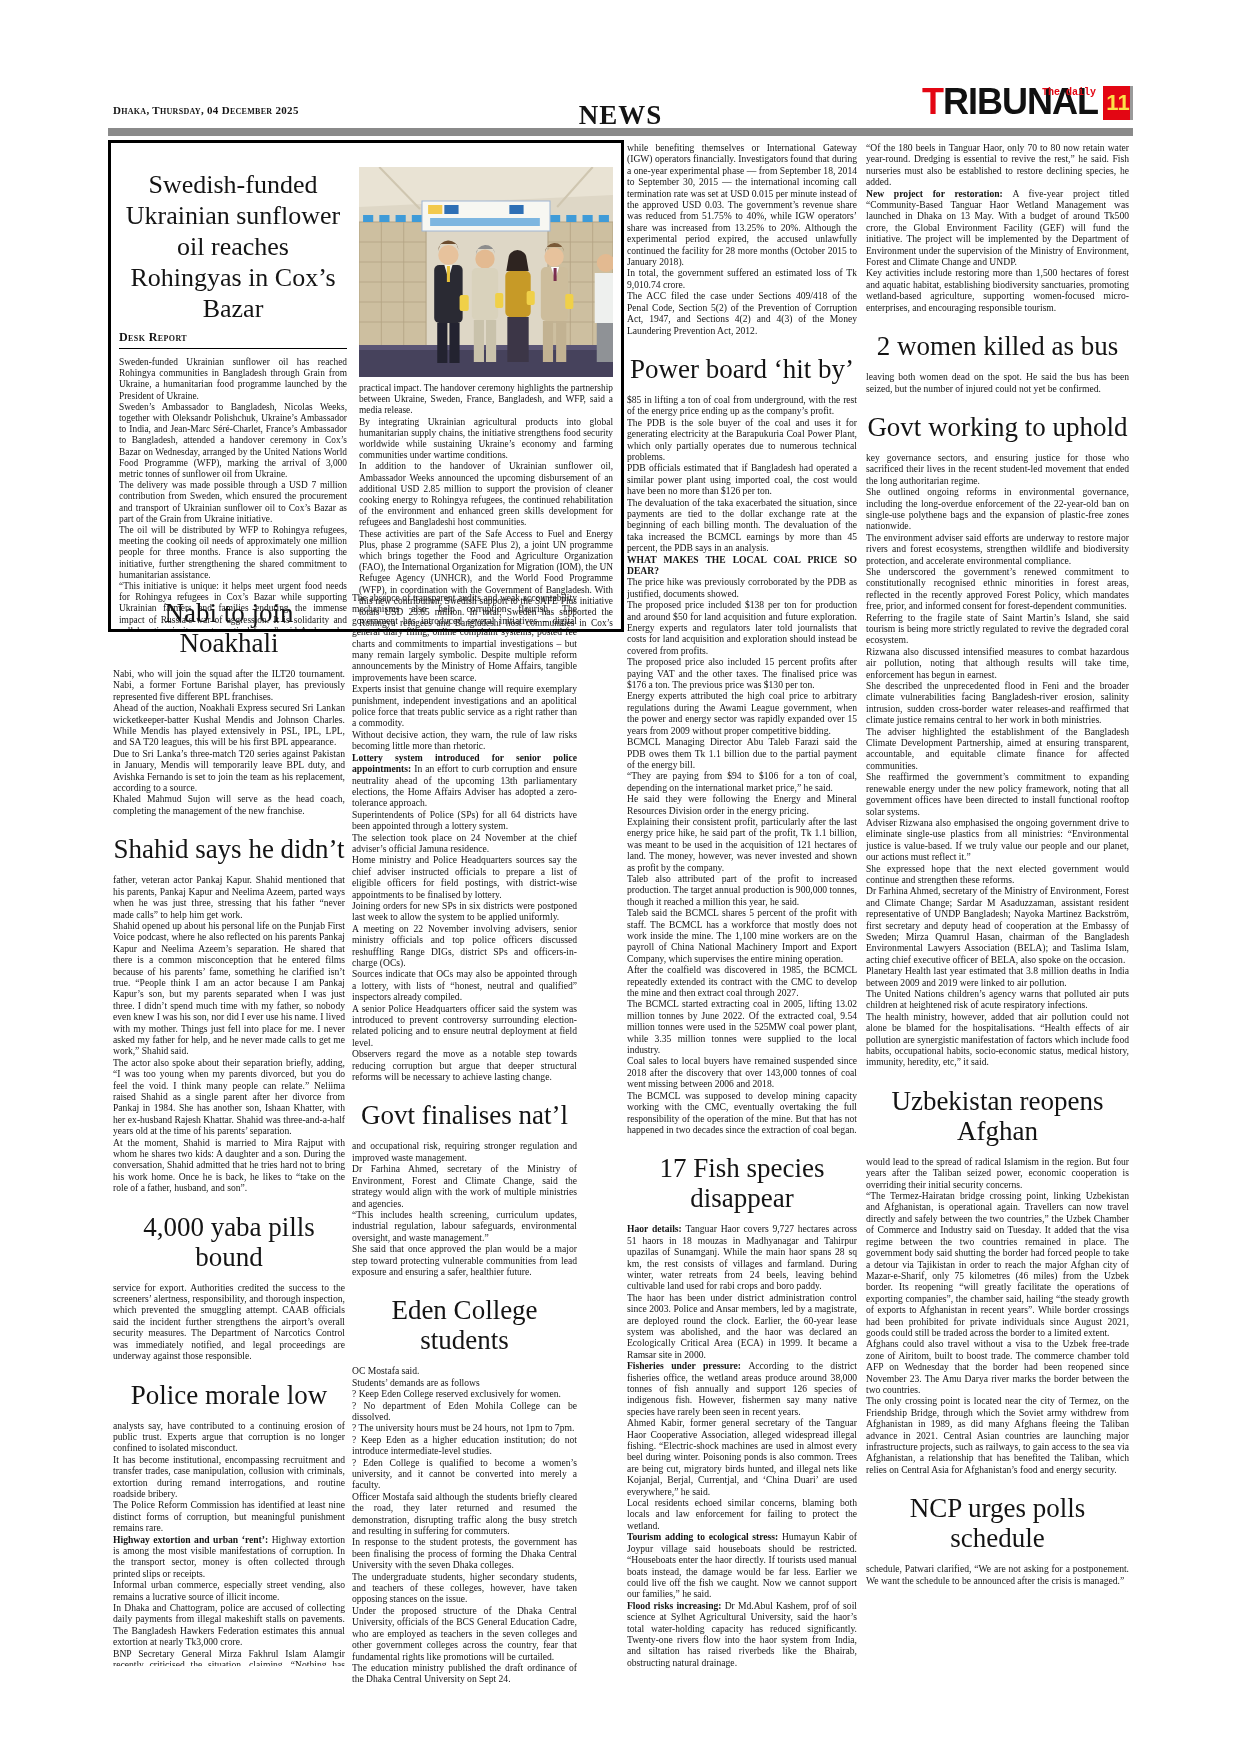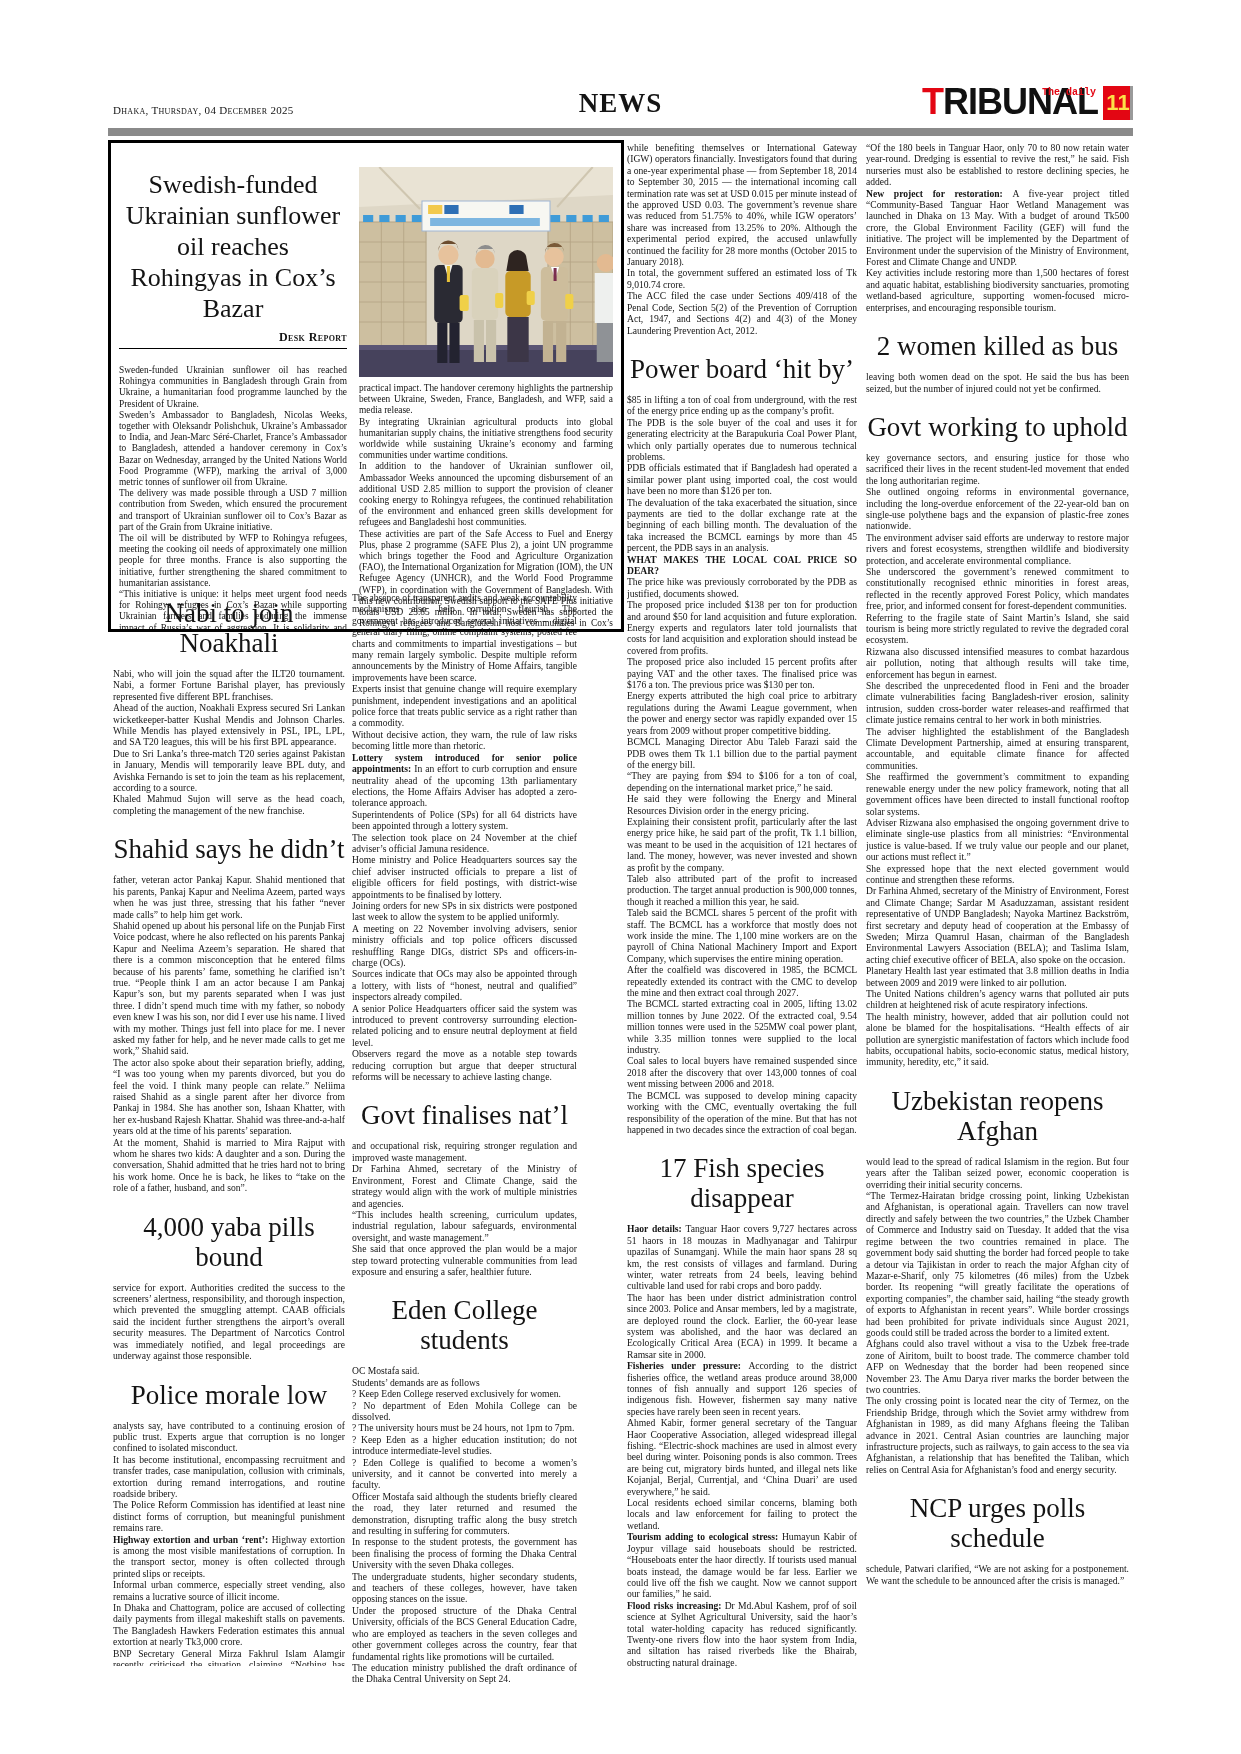--- a/index.html
+++ b/index.html
@@ -4,24 +4,24 @@
 <style>
   html,body { margin:0; padding:0; background:#e9e9e9; }
   .page {
     position:relative; width:1241px; height:1754px; margin:0 auto;
     background:#ffffff; overflow:hidden;
     font-family:"Liberation Serif", serif; color:#141414;
   }
   
   .hdr-dateline {
     position:absolute; left:113px; top:104px;
-    font-size:11px; font-weight:normal; font-variant:small-caps; letter-spacing:.3px;
+    font-size:11px; font-weight:bold; font-variant:small-caps; letter-spacing:.3px;
   }
   .hdr-news {
-    position:absolute; left:0; right:0; top:88px; text-align:center;
+    position:absolute; left:0; right:0; top:100px; text-align:center;
     font-size:27px; font-weight:bold; letter-spacing:1px;
   }
   .masthead { position:absolute; right:108px; top:84px; display:flex; align-items:flex-end; }
   .mast-wordmark { position:relative; font-family:"Liberation Sans", sans-serif; font-weight:900; font-size:36px; line-height:36px; letter-spacing:-1px; color:#111; }
   .mast-t { color:#e30613; }
   .mast-daily { position:absolute; right:2px; top:-9px; font-size:10px; font-weight:bold; letter-spacing:0; color:#e30613; font-family:Liberation Mono, monospace; }
   .mast-pageno {
     margin-left:5px; width:30px; height:34px; background:#e30613; color:#fde047;
     font-family:"Liberation Sans", sans-serif; font-weight:bold; font-size:22px;
     display:flex; align-items:center; justify-content:center;
@@ -44,21 +44,21 @@
     position:absolute; left:108px; top:140px; width:494px; height:438px;
     border:3px solid #000; padding:24px 8px; display:flex; gap:12px; overflow:hidden; background:#fff;
   }
   .lead-left { width:228px; flex:0 0 228px; }
   .lead-right { flex:1 1 auto; display:flex; flex-direction:column; }
   h1.lead-headline {
     margin:2px 0 6px 0; font-size:26px; line-height:31px; font-weight:400; text-align:center;
   }
   .byline {
     font-size:12px; font-weight:bold; font-variant:small-caps; letter-spacing:.4px;
-    border-bottom:1.5px solid #000; padding-bottom:3px; margin-bottom:16px;text-align:right;
+    border-bottom:1.5px solid #000; padding-bottom:3px; margin-bottom:8px;
   }
   .lead-box .body p { font-size:9.4px; line-height:11.2px; }
   .photo { width:100%; height:210px; flex:0 0 210px; margin-bottom:6px; }
   .photo svg { width:100%; height:100%; display:block; }
 
   
   .col1 { left:113px; top:596px;  width:232px; height:1070px; }
   .col2 { left:352px; top:592px;  width:225px; height:1110px; }
   .col3 { left:627px; top:142px;  width:230px; height:1575px; }
   .col4 { left:866px; top:142px;  width:263px; height:1560px; }

